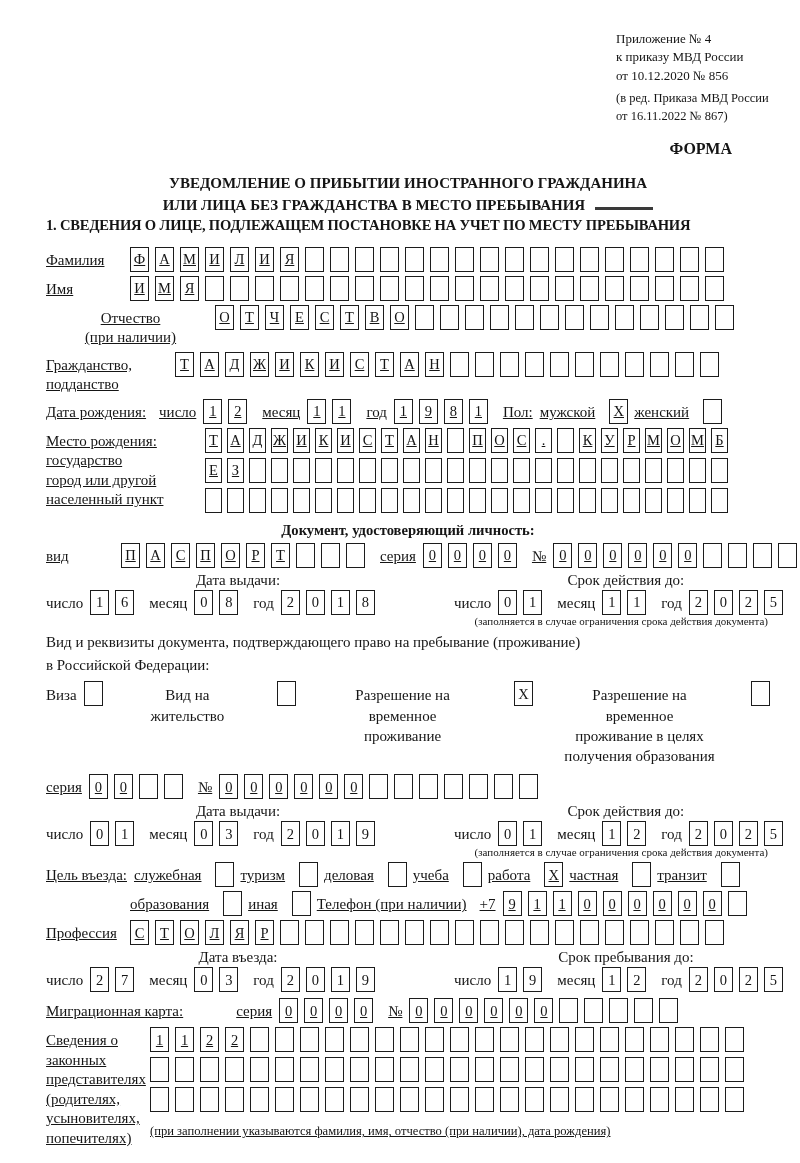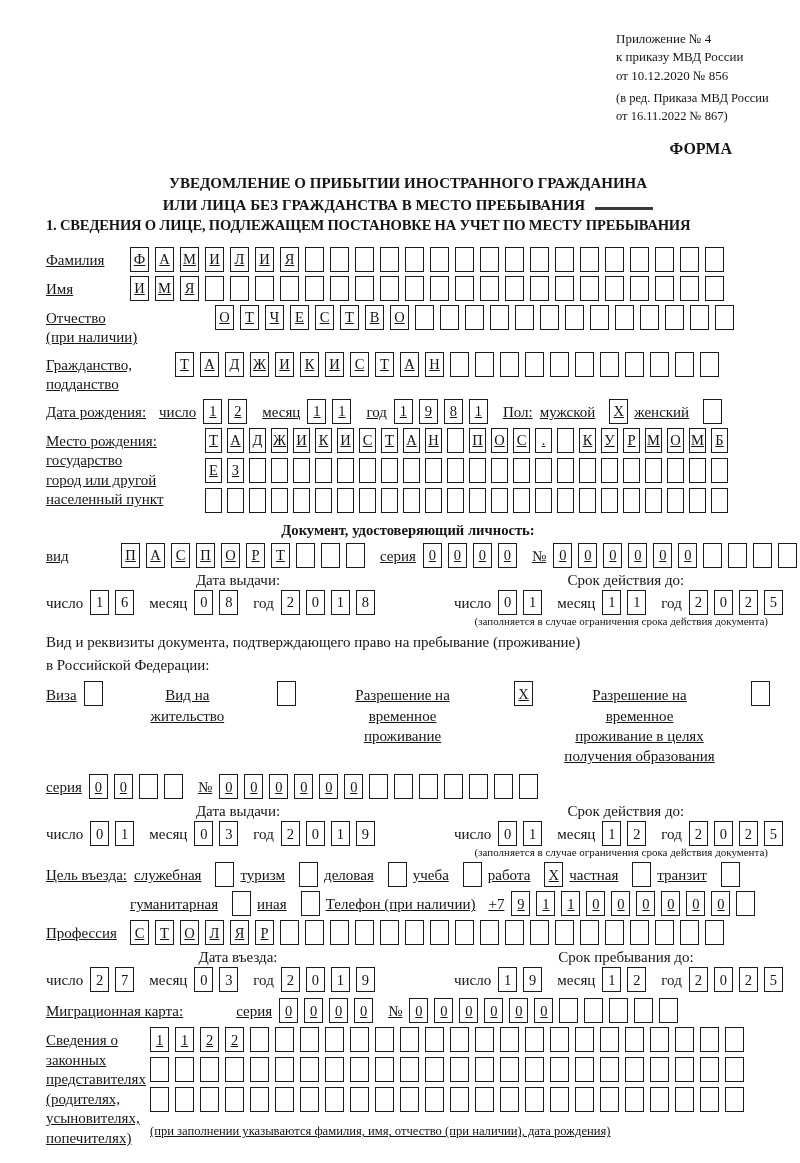--- a/index.html
+++ b/index.html
@@ -19,21 +19,21 @@
 
   .title { text-align: center; font-weight: bold; font-size: 15px; line-height: 1.5; margin-top: 14px; }
   .title .uline { display: inline-block; width: 58px; border-bottom: 3px solid #3a3a3a; height: 12px; margin-left: 10px; }
   .sect-head { font-weight: bold; font-size: 14.6px; letter-spacing: -0.2px; }
 
   
   .rows { margin-top: 13px; }
   .frow { display: flex; align-items: flex-start; margin-bottom: 4px; text-decoration: underline; }
   .lbl { flex: none; line-height: 1.3; padding-top: 4px; }
   .ml6 { margin-left: 6px; } .mr6 { margin-right: 6px; }
-  .w84 { width: 84px; } .w169 { width: 169px; } .w129 { width: 129px; }
+  .w84 { width: 84px; } .w169 { width: 169px; text-align: center; } .w129 { width: 129px; }
   .w159 { width: 159px; } .w104 { width: 104px; } .w68 { width: 68px; }
   .cells { display: flex; flex: none; }
   .cb {
     flex: none; width: 19px; height: 25px; border: 1.7px solid #1c1c1c; margin-right: 6px;
     display: inline-flex; align-items: center; justify-content: center;
     font-size: 14.5px; line-height: 1; background: #fff;
   }
   .tight .cb { width: 17px; margin-right: 5px; }
   .chk { margin: 0 0 0 7px; }
 
@@ -46,21 +46,21 @@
   .dates { margin-bottom: 3px; }
   .dgrp { display: flex; }
   .dleft { width: 384px; flex: none; }
   .dright { margin-left: 24px; }
   .dhead { text-align: center; margin-bottom: 1px; }
   .dnote { font-size: 11px; text-align: right; margin: 0 2px 4px 0; }
 
   .plain { line-height: 1.55; }
   .doc-head { text-align: center; font-weight: bold; font-size: 14.6px; margin: 3px 0 4px 0; }
 
-  .vrow { display: flex; align-items: flex-start; margin: 4px 0 8px 0; text-decoration: underline; }
+  .vrow { display: flex; align-items: flex-start; margin: 4px 0 8px 0; }
   .vitem { display: flex; align-items: flex-start; }
   .vlabel { text-align: center; line-height: 1.35; padding-top: 4px; } .gap26 { margin-left: 26px; gap: 24px; }
 
   .gcol { display: flex; flex-direction: column; }
   .gcol .cells { margin-bottom: 5px; }
   .gnote { font-size: 12.6px; margin-top: 7px; }
 </style>
 </head>
 <body>
 
@@ -527,21 +527,21 @@
       <span class="cb chk mr6"></span>
       <span class="lbl ml6">работа</span>
       <span class="cb chk mr6">X</span>
       <span class="lbl ml6">частная</span>
       <span class="cb chk mr6"></span>
       <span class="lbl ml6">транзит</span>
       <span class="cb chk"></span>
     </div>
 
     <div class="frow irow" style="padding-left:84px;">
-      <span class="lbl">гуманитарная</span>
+      <span class="lbl">образования</span>
       <span class="cb chk mr6"></span>
       <span class="lbl ml6">иная</span>
       <span class="cb chk mr6"></span>
       <span class="lbl ml6">Телефон (при наличии)</span>
       <span class="lbl ml6">+7</span>
       <span class="cells">
           <span class="cb">9</span>
           <span class="cb">1</span>
           <span class="cb">1</span>
           <span class="cb">0</span>

